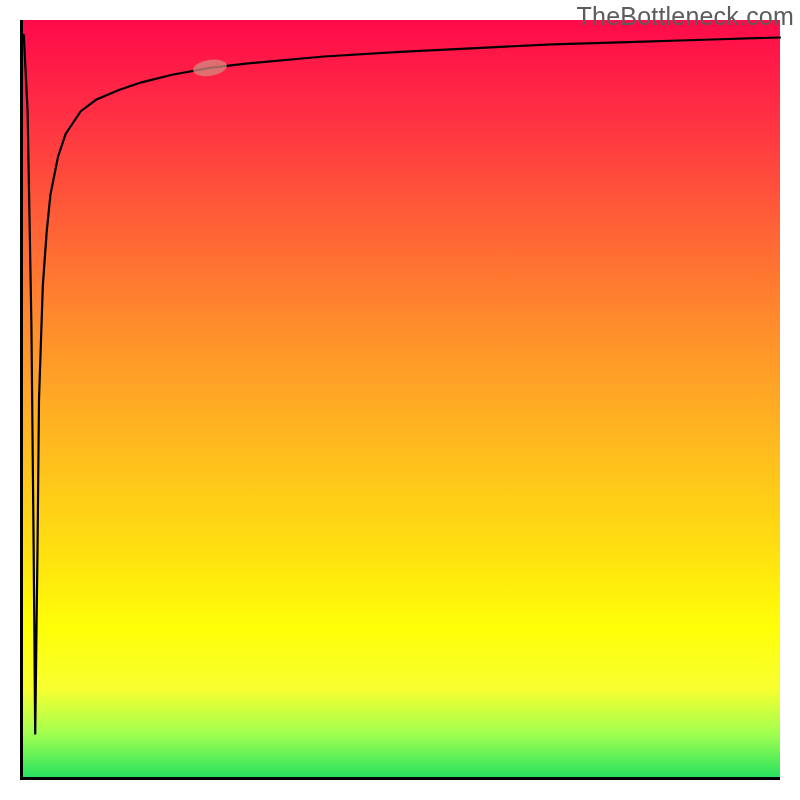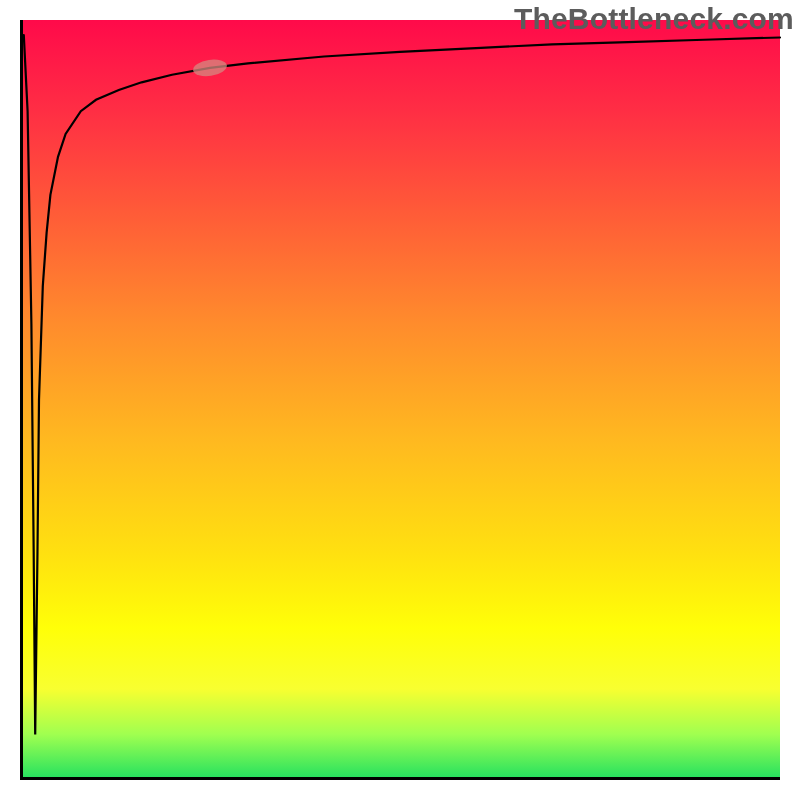--- a/index.html
+++ b/index.html
@@ -72,23 +72,23 @@
   }
   .marker {
     fill: #D48A80;
     fill-opacity: 0.75;
     stroke: none;
   }
   .watermark {
     position: absolute;
     top: 2px;
     right: 6px;
-    font-size: 30px;
+    font-size: 25px;
     color: #5c5c5c;
-    font-weight: 700;
+    font-weight: 400;
     letter-spacing: 0.2px;
     font-family: Arial, Helvetica, sans-serif;
   }
 </style>
 </head>
 <body>
 
 <div class="stage">
 
   <div class="plot-area">

